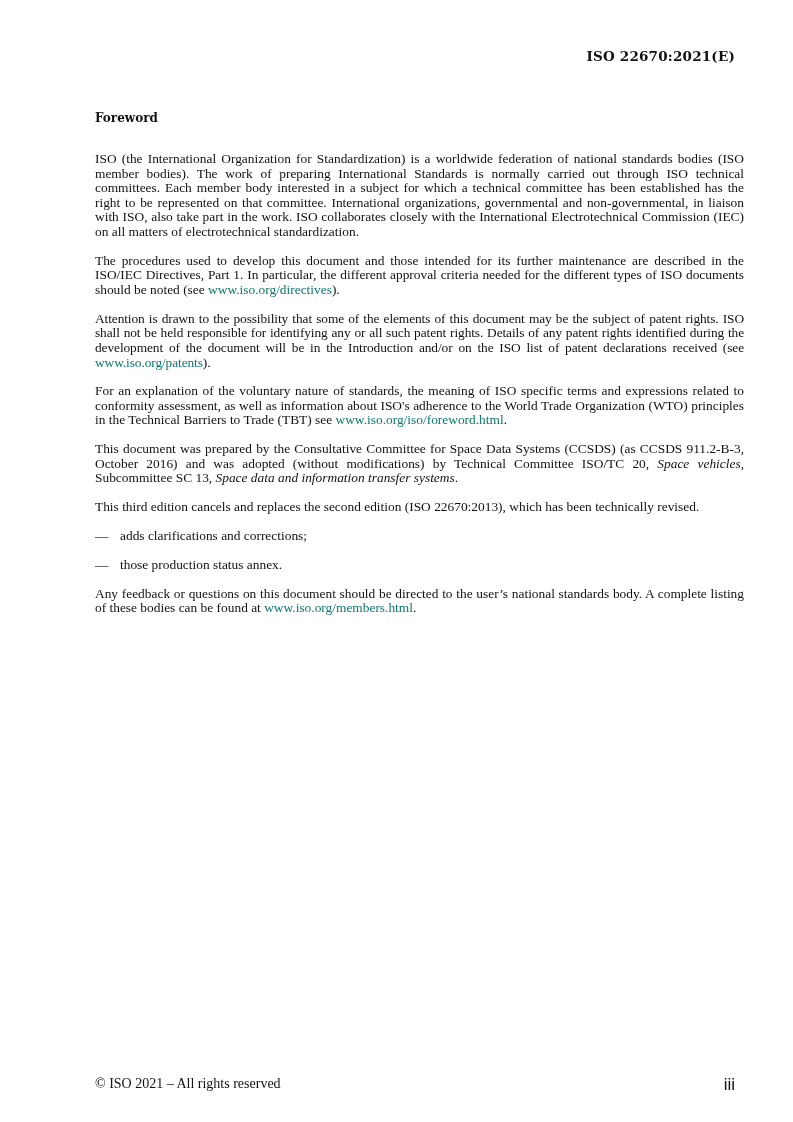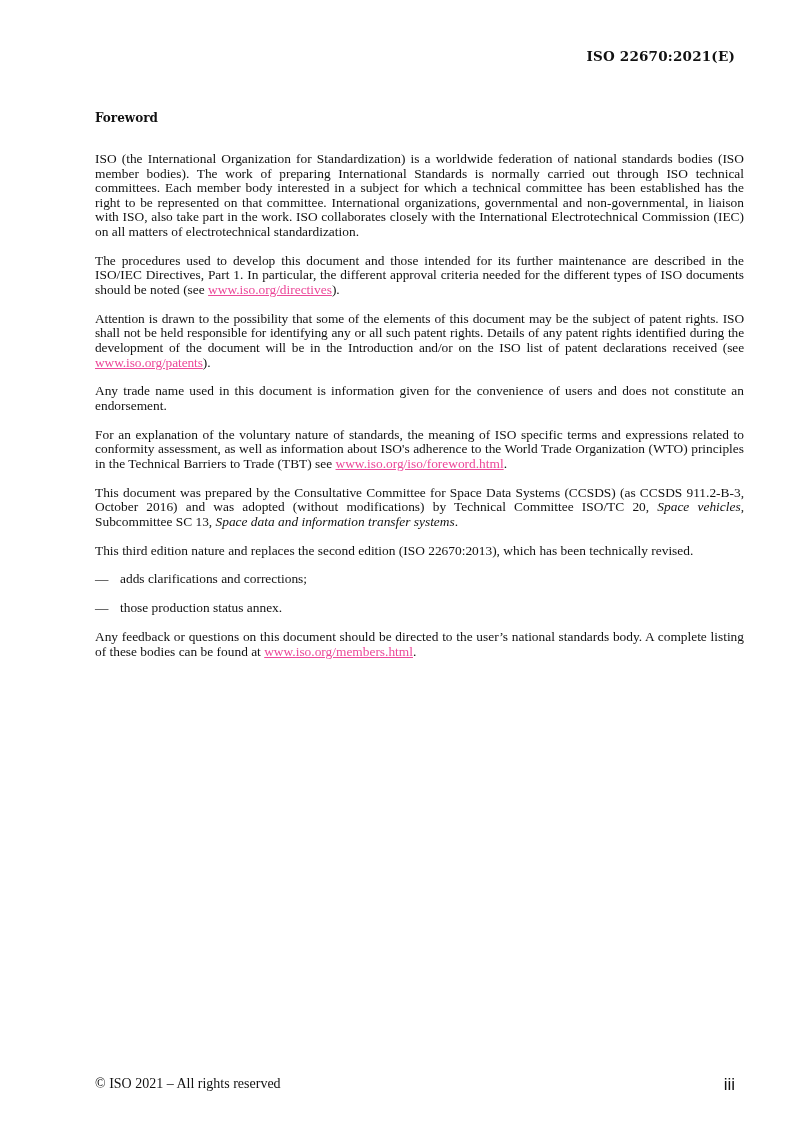--- a/index.html
+++ b/index.html
@@ -52,22 +52,21 @@
       color: #111;
     }
     .body-text p {
       margin: 0 0 14.2px 0;
       text-align: justify;
     }
     .body-text p.tight-condensed {
       letter-spacing: -0.1px;
     }
     .body-text a {
-      color: #ec4899;
-      text-decoration: underline;
+      color: #0f766e;
     }
     .body-text em {
       font-style: italic;
     }
     .list-item {
       display: flex;
       margin: 0 0 14.2px 0;
     }
     .list-item .dash {
       width: 25px;
@@ -100,27 +99,26 @@
   <h1 class="heading">Foreword</h1>
 
   <div class="body-text">
 
     <p>ISO (the International Organization for Standardization) is a worldwide federation of national standards bodies (ISO member bodies). The work of preparing International Standards is normally carried out through ISO technical committees. Each member body interested in a subject for which a technical committee has been established has the right to be represented on that committee. International organizations, governmental and non-governmental, in liaison with ISO, also take part in the work. ISO collaborates closely with the International Electrotechnical Commission (IEC) on all matters of electrotechnical standardization.</p>
 
     <p><span>The procedures used to develop this document and those intended for its further maintenance are described in the ISO/IEC Directives, Part 1. In particular, the different approval criteria needed for the different types of ISO documents should be noted (see </span><a>www.iso.org/directives</a><span>).</span></p>
 
     <p class="tight-condensed"><span>Attention is drawn to the possibility that some of the elements of this document may be the subject of patent rights. ISO shall not be held responsible for identifying any or all such patent rights. Details of any patent rights identified during the development of the document will be in the Introduction and/or on the ISO list of patent declarations received (see </span><a>www.iso.org/patents</a><span>).</span></p>
 
-    <p>Any trade name used in this document is information given for the convenience of users and does not constitute an endorsement.</p>
 
     <p><span>For an explanation of the voluntary nature of standards, the meaning of ISO specific terms and expressions related to conformity assessment, as well as information about ISO's adherence to the World Trade Organization (WTO) principles in the Technical Barriers to Trade (TBT) see </span><a>www.iso.org/iso/foreword.html</a><span>.</span></p>
 
     <p><span>This document was prepared by the Consultative Committee for Space Data Systems (CCSDS) (as CCSDS 911.2-B-3, October 2016) and was adopted (without modifications) by Technical Committee ISO/TC 20, </span><em>Space vehicles</em><span>, Subcommittee SC 13, </span><em>Space data and information transfer systems</em><span>.</span></p>
 
-    <p>This third edition nature and replaces the second edition (ISO 22670:2013), which has been technically revised.</p>
+    <p>This third edition cancels and replaces the second edition (ISO 22670:2013), which has been technically revised.</p>
 
 
     <div class="list-item">
       <span class="dash">—</span>
       <span>adds clarifications and corrections;</span>
     </div>
 
     <div class="list-item">
       <span class="dash">—</span>
       <span>those production status annex.</span>

